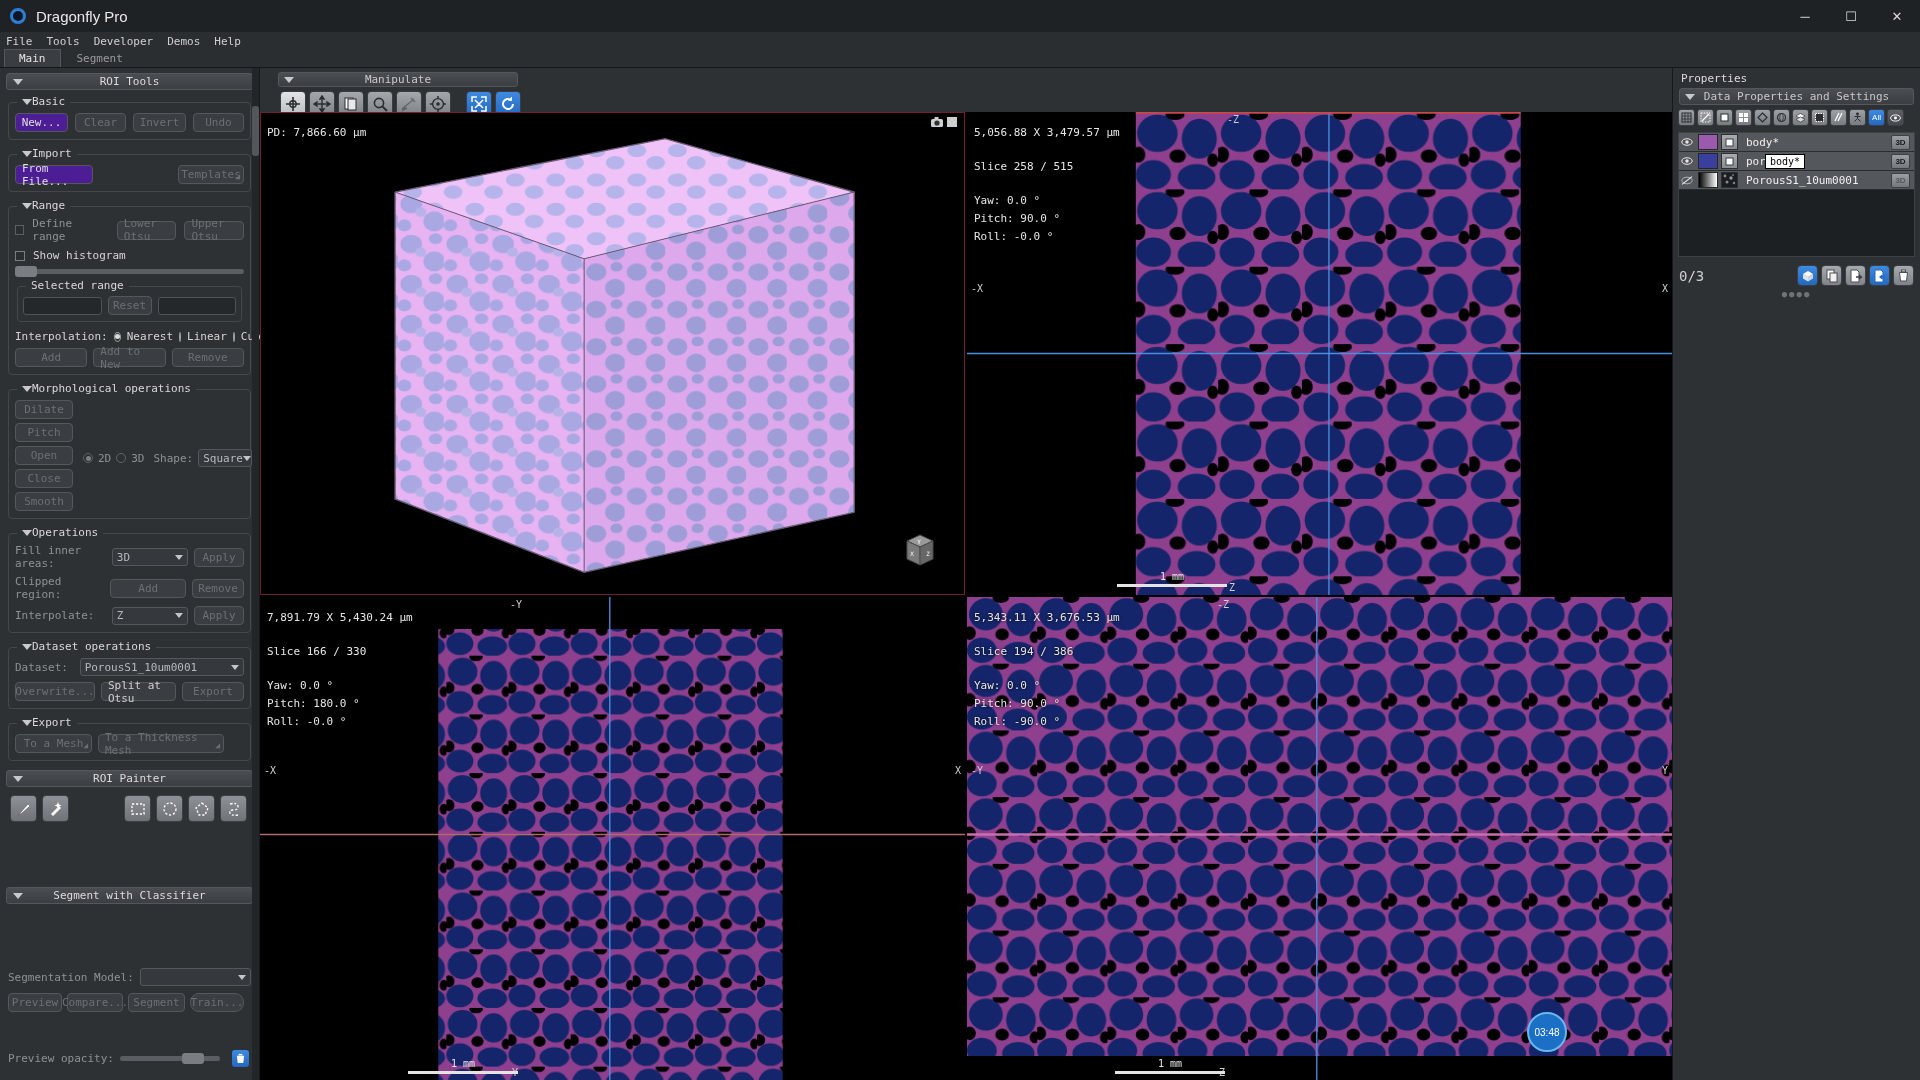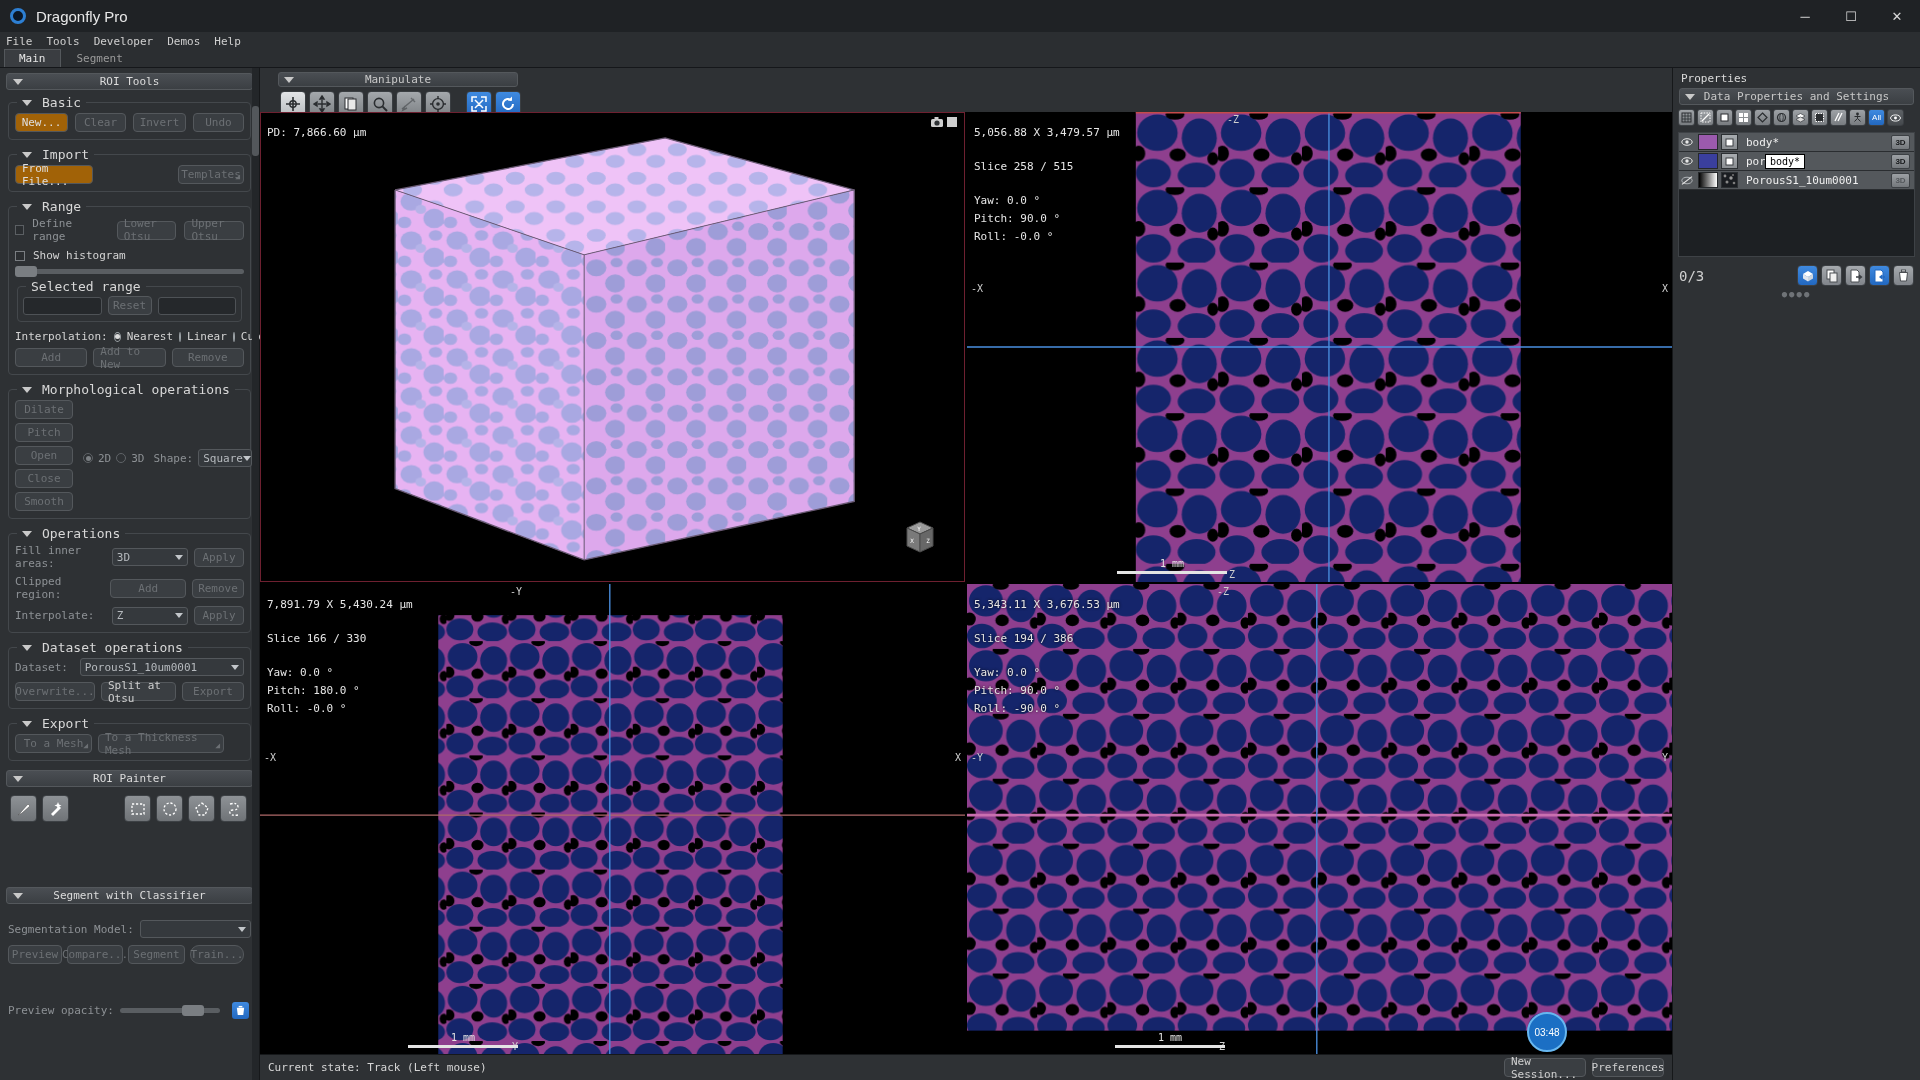--- a/index.html
+++ b/index.html
@@ -28,25 +28,25 @@
   
   .leftpanel { width:260px; background:#2e3134; border-right:1px solid #16181a; position:relative; }
   .scrollcol { position:absolute; right:0; top:0; width:7px; height:100%; background:#232629; }
   .scrollthumb { position:absolute; right:0; top:38px; width:7px; height:50px; background:#53575b; border-radius:3px;}
 
   .grp-header { margin:5px 6px 0 6px; height:17px; background:linear-gradient(#4a4e53,#3b3f43); border:1px solid #54585c; border-radius:3px; display:flex; align-items:center; justify-content:center; position:relative; }
   .grp-header .caret { position:absolute; left:6px; width:0;height:0;border-left:5px solid transparent;border-right:5px solid transparent;border-top:6px solid #c9c9c9;}
   .grp-header .ttl { font-size:11px; color:#dcdcdc; }
 
   .fieldset { margin:7px 8px 0 8px; border:1px solid #44484c; border-radius:4px; padding:10px 6px 7px 6px; position:relative; }
-  .legend { position:absolute; top:-8px; left:8px; background:#2e3134; padding:0 5px; font-size:13px; color:#d8d8d8; display:flex; align-items:center; gap:10px;}
+  .legend { position:absolute; top:-8px; left:8px; background:#2e3134; padding:0 5px; font-size:11px; color:#d8d8d8; display:flex; align-items:center; gap:0;}
   .legend .caret { width:0;height:0;border-left:5px solid transparent;border-right:5px solid transparent;border-top:6px solid #c9c9c9;}
 
   .btn { background:#3a3e42; border:1px solid #54585c; border-radius:4px; color:#9d9d9d; font-size:11px; font-family:"DejaVu Sans Mono",monospace; height:19px; padding:0 6px; display:inline-flex; align-items:center; justify-content:center;}
-  .btn.on { background:#a16207; color:#dedede; }
+  .btn.on { background:#4c1d95; color:#dedede; }
   .btn.dis { color:#6c7074; }
   .row { display:flex; gap:6px; align-items:center; }
   .lbl { font-size:11px; color:#8d9195; }
   .lbl.bright { color:#d4d4d4; }
 
   .cb { width:10px;height:10px;border:1px solid #7a7e82; background:#2b2e31; display:inline-block; }
   .cb.dim { border-color:#5b5f63; }
   .radio { width:10px;height:10px;border:1px solid #9aa0a4; border-radius:50%; display:inline-flex; align-items:center; justify-content:center;}
   .radio.sel::after { content:""; width:5px;height:5px;border-radius:50%;background:#dcdcdc; }
   .radio.dim { border-color:#5f6367; }
@@ -360,21 +360,21 @@
         <svg width="18" height="18" viewBox="0 0 18 18">
             <path d="M5 4 Q13 2 13 7 Q13 10 8 10 Q4 10 5 13 Q6 16 13 15" fill="none" stroke="#fff" stroke-width="1.3" stroke-dasharray="2.2 1.8"></path>
           </svg>
       </div>
     </div>
 
     <div class="grp-header" style="margin-top:65px;">
       <div class="caret"></div>
       <div class="ttl">Segment with Classifier</div>
     </div>
-    <div style="padding:16px 8px 0 8px;">
+    <div style="padding:64px 8px 0 8px;">
       <div class="row" style="gap:6px;">
         <span class="lbl">Segmentation Model:</span>
         <div class="selbox" style="flex:1;">
           <span></span>
           <span class="arr"></span>
         </div>
       </div>
       <div class="row" style="gap:5px;margin-top:7px;">
         <div class="btn dis" style="width:54px;">Preview</div>
         <div class="btn dis" style="width:56px;">Compare...</div>
@@ -624,27 +624,20 @@
         <div class="axlabel" style="right:4px;top:168px;">Y</div>
         <div class="axlabel" style="left:250px;top:2px;">-Z</div>
         <div class="axlabel" style="left:252px;bottom:2px;">Z</div>
         <div class="scalebar" style="left:148px;bottom:6px;">
           <span>1 mm</span>
           <div class="bar"></div>
         </div>
       </div>
     </div>
 
-    <div class="statusbar">
-      <span class="st">Current state: Track (Left mouse)</span>
-      <div class="right">
-        <div class="btn" style="width:82px;color:#cfcfcf;">New Session...</div>
-        <div class="btn" style="width:72px;color:#cfcfcf;">Preferences</div>
-      </div>
-    </div>
 
     <div class="timer">03:48</div>
   </div>
 
   <div class="rightpanel">
     <div class="rp-title">Properties</div>
     <div class="rp-head">
       <div class="caret"></div>
       <span>Data Properties and Settings</span>
     </div>

